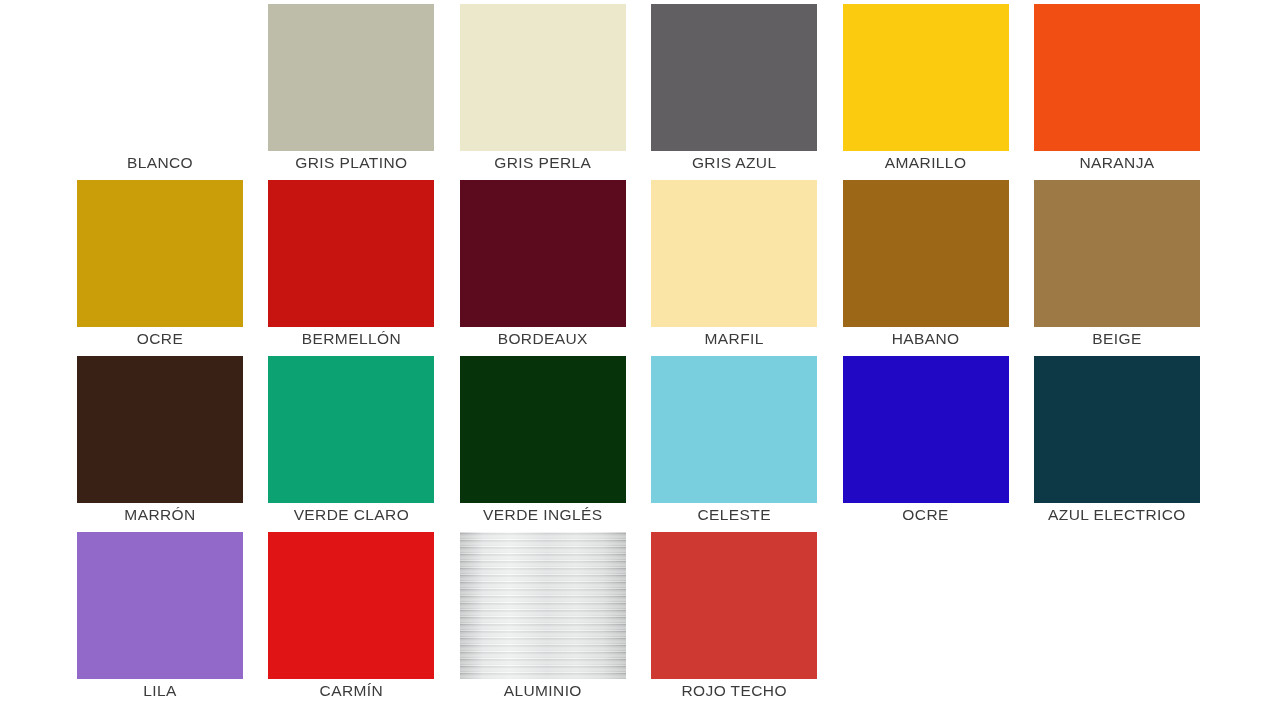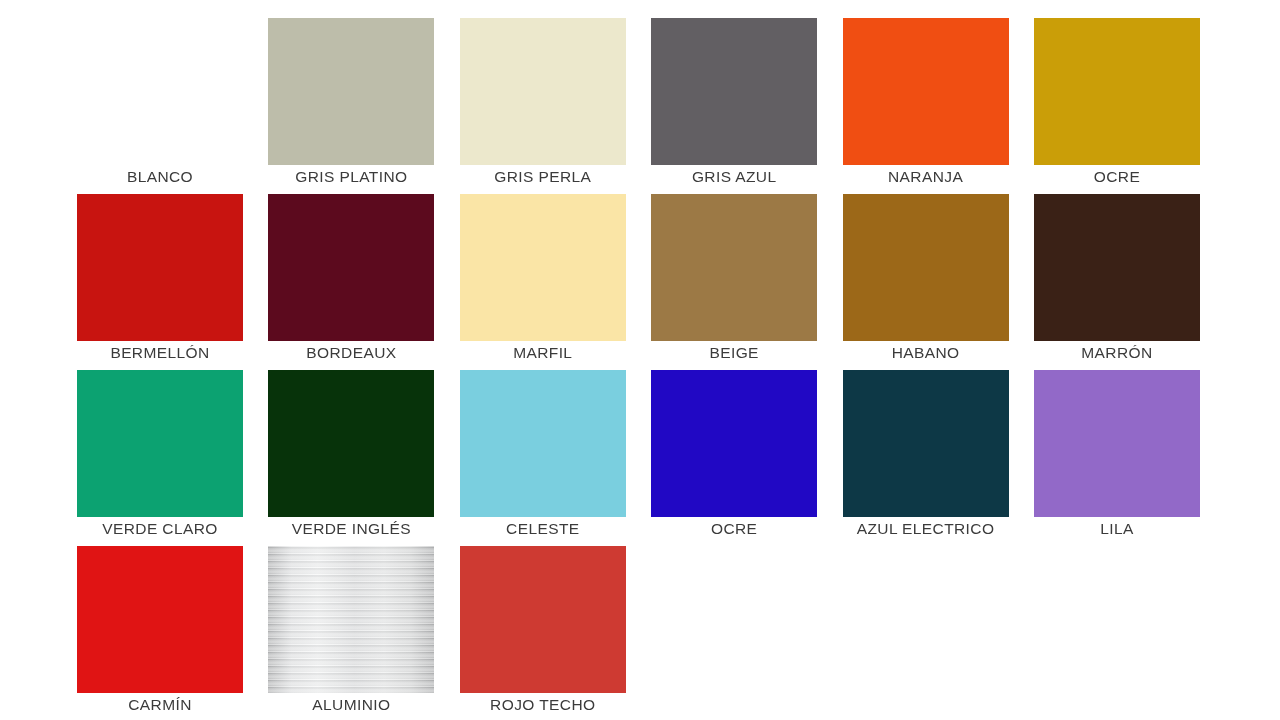--- a/index.html
+++ b/index.html
@@ -19,21 +19,21 @@
     position: relative;
     width: 1280px;
     height: 720px;
     background: #ffffff;
     box-sizing: border-box;
   }
 
   .chart-grid {
     position: absolute;
     left: 77px;
-    top: 18px;
+    top: 4px;
     width: 1123px;
     display: grid;
     grid-template-columns: repeat(6, 166px);
     grid-column-gap: 25.4px;
     grid-row-gap: 9px;
   }
 
   .swatch-cell {
     width: 166px;
     height: 167px;
@@ -103,46 +103,50 @@
       </div>
       <div class="swatch-cell">
         <div class="swatch-chip" style="background-color: rgb(236, 232, 204);"></div>
         <div class="swatch-label">GRIS PERLA</div>
       </div>
       <div class="swatch-cell">
         <div class="swatch-chip" style="background-color: rgb(98, 95, 99);"></div>
         <div class="swatch-label">GRIS AZUL</div>
       </div>
       <div class="swatch-cell">
+        <div class="swatch-chip" style="background-color: rgb(251, 203, 16);"></div>
+        <div class="swatch-label">AMARILLO</div>
+      </div>
+      <div class="swatch-cell">
         <div class="swatch-chip" style="background-color: rgb(240, 78, 18);"></div>
         <div class="swatch-label">NARANJA</div>
       </div>
       <div class="swatch-cell">
         <div class="swatch-chip" style="background-color: rgb(202, 158, 8);"></div>
         <div class="swatch-label">OCRE</div>
       </div>
       <div class="swatch-cell">
         <div class="swatch-chip" style="background-color: rgb(200, 20, 16);"></div>
         <div class="swatch-label">BERMELLÓN</div>
       </div>
       <div class="swatch-cell">
         <div class="swatch-chip" style="background-color: rgb(92, 10, 30);"></div>
         <div class="swatch-label">BORDEAUX</div>
       </div>
       <div class="swatch-cell">
         <div class="swatch-chip" style="background-color: rgb(250, 229, 166);"></div>
         <div class="swatch-label">MARFIL</div>
       </div>
       <div class="swatch-cell">
+        <div class="swatch-chip" style="background-color: rgb(156, 104, 24);"></div>
+        <div class="swatch-label">HABANO</div>
+      </div>
+      <div class="swatch-cell">
         <div class="swatch-chip" style="background-color: rgb(156, 121, 69);"></div>
         <div class="swatch-label">BEIGE</div>
-      </div>
-      <div class="swatch-cell">
-        <div class="swatch-chip" style="background-color: rgb(156, 104, 24);"></div>
-        <div class="swatch-label">HABANO</div>
       </div>
       <div class="swatch-cell">
         <div class="swatch-chip" style="background-color: rgb(58, 33, 22);"></div>
         <div class="swatch-label">MARRÓN</div>
       </div>
       <div class="swatch-cell">
         <div class="swatch-chip" style="background-color: rgb(12, 162, 113);"></div>
         <div class="swatch-label">VERDE CLARO</div>
       </div>
       <div class="swatch-cell">

